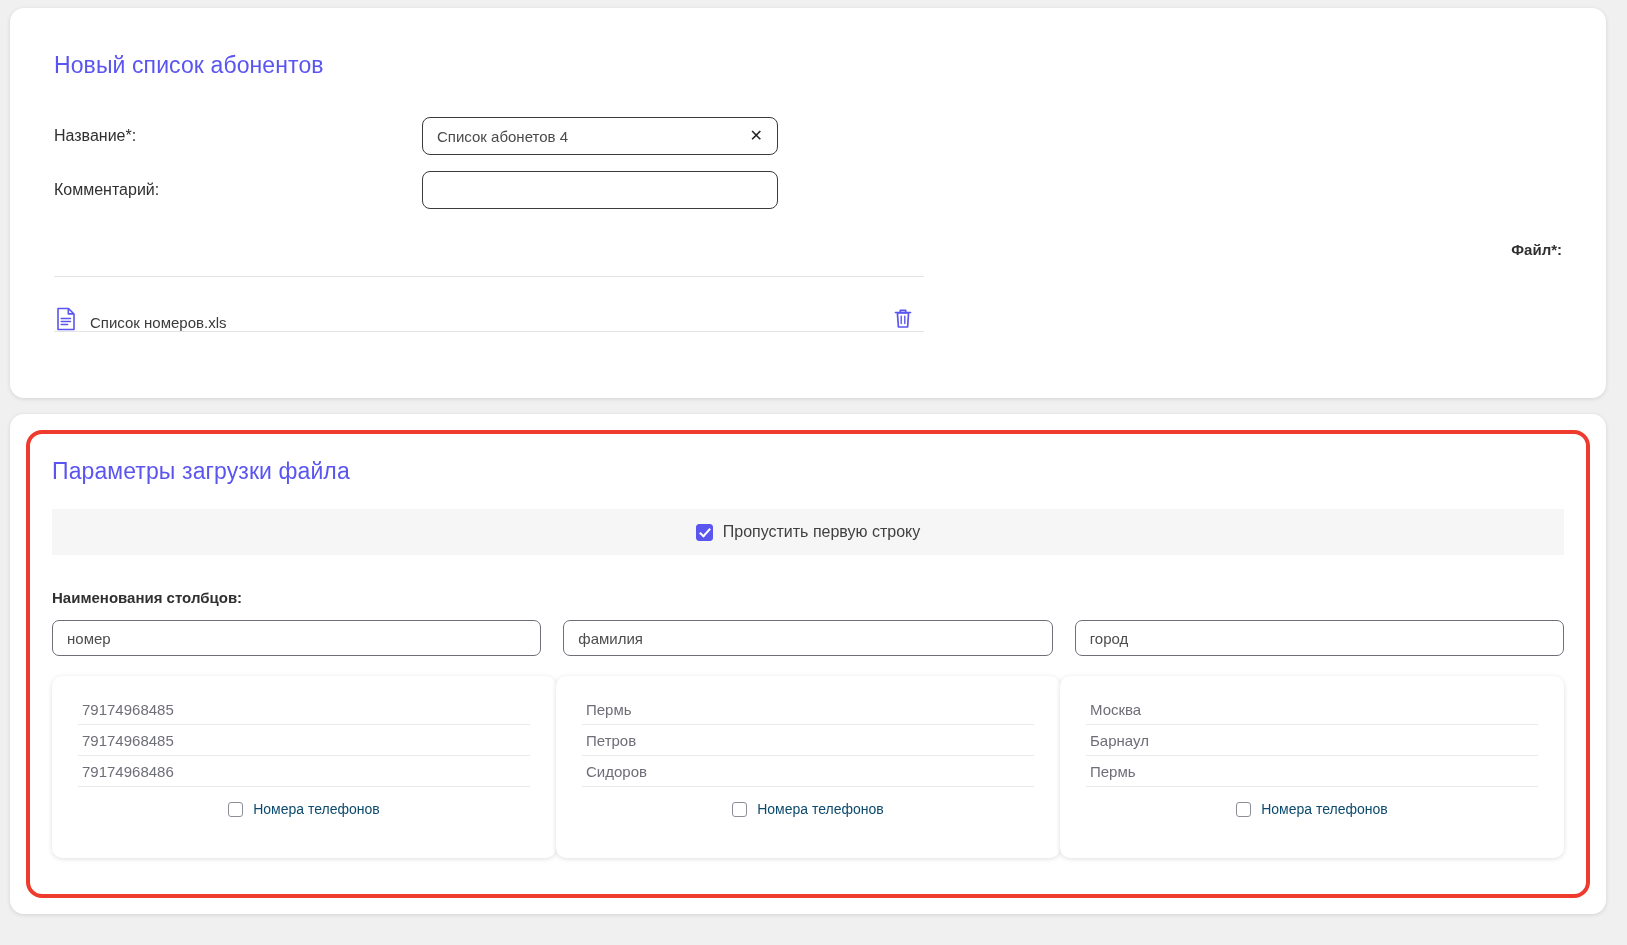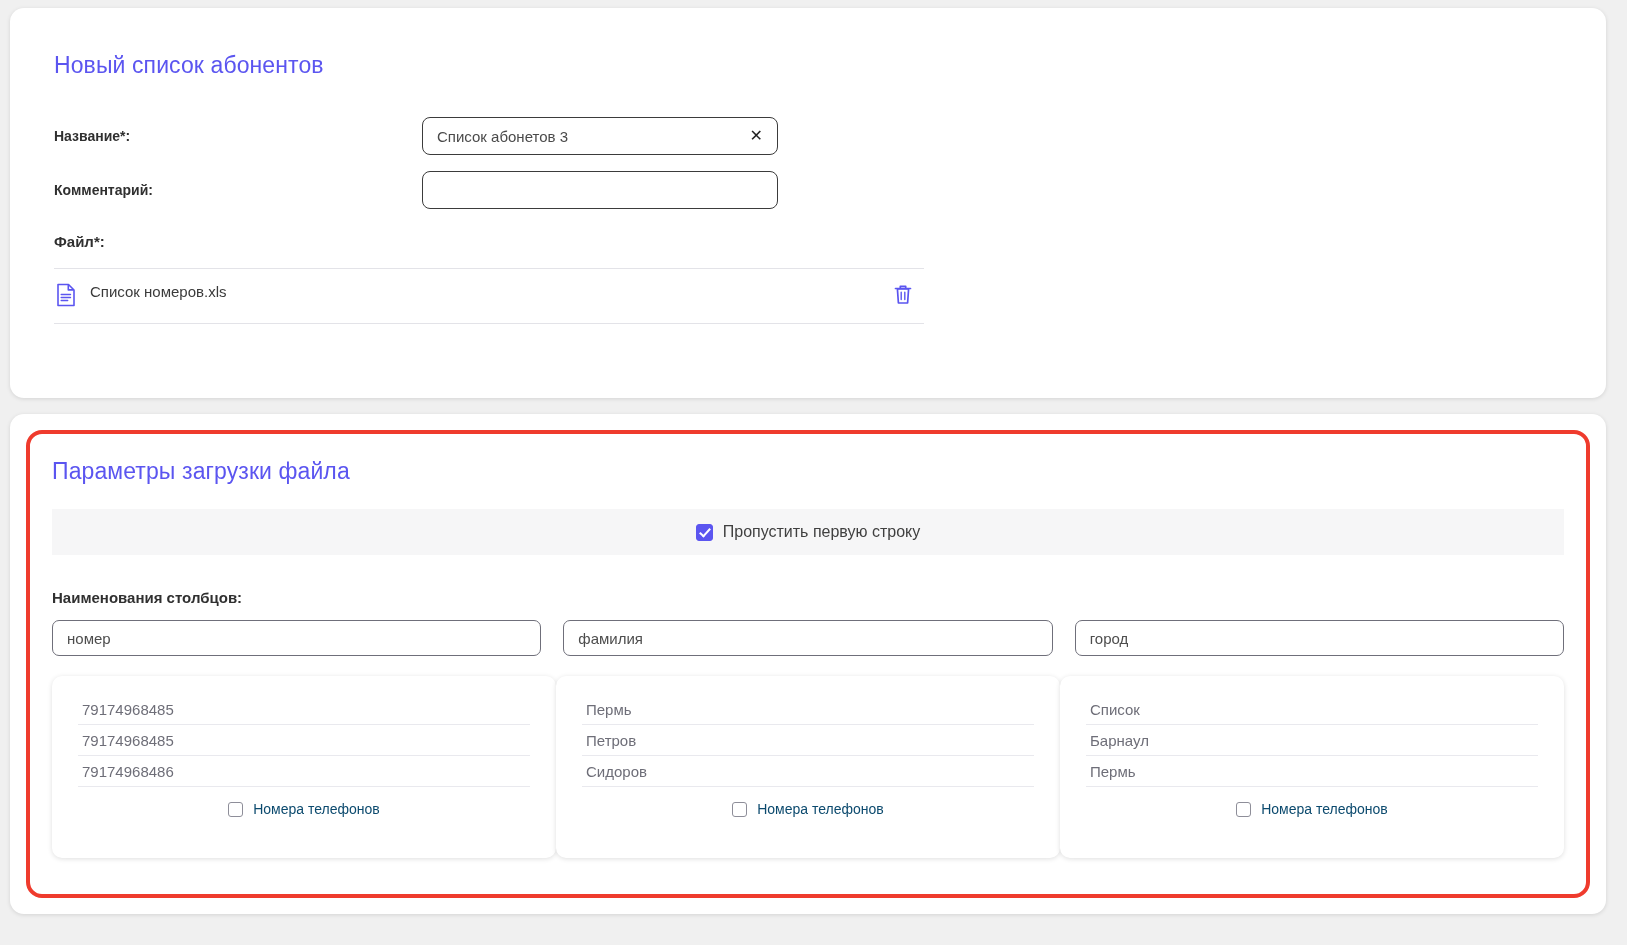--- a/index.html
+++ b/index.html
@@ -44,22 +44,22 @@
   }
   .form-row {
     display: flex;
     align-items: center;
     margin-bottom: 16px;
     height: 38px;
   }
   .form-label {
     width: 368px;
     flex: 0 0 368px;
-    font-size: 14px;
-    font-weight: 700;
+    font-size: 16px;
+    font-weight: 400;
     color: #303030;
   }
   .text-input {
     width: 356px;
     height: 38px;
     border: 1px solid #3b3b3b;
     border-radius: 8px;
     background: #fff;
     display: flex;
     align-items: center;
@@ -79,30 +79,31 @@
     color: #222;
     line-height: 1;
     cursor: pointer;
     padding-left: 8px;
     font-weight: 500;
   }
   .file-label {
     font-size: 15px;
     font-weight: 600;
     color: #303030;
-    margin: 24px 0 18px 0;
+    margin: 32px 0 18px 0;
+    text-align: right;
   }
   .file-row {
     width: 870px;
     height: 56px;
     display: flex;
-    align-items: flex-start;
+    align-items: flex-end;
     border-top: 1px solid #e3e3e8;
     border-bottom: 1px solid #e3e3e8;
-    padding: 14px 10px 0 2px;
+    padding: 4px 10px 0 2px;
   }
   .file-name {
     flex: 1 1 auto;
     font-size: 15px;
     color: #3b3b3b;
     padding-left: 14px;
   }
   .icon-doc, .icon-trash { display: inline-flex; line-height: 0; }
   .icon-trash { cursor: pointer; }
 
@@ -219,21 +220,21 @@
 
 <div class="page">
 
   <section class="card" id="card-new-list">
 
     <h1 class="panel-title">Новый список абонентов</h1>
 
     <div class="form-row">
       <div class="form-label">Название*:</div>
       <div class="text-input">
-        <span class="value">Список абонетов 3</span>
+        <span class="value">Список абонетов 4</span>
         <span class="clear-x">✕</span>
       </div>
     </div>
 
     <div class="form-row">
       <div class="form-label">Комментарий:</div>
       <div class="text-input">
         <span class="value"></span>
       </div>
     </div>
@@ -306,21 +307,21 @@
           <div class="preview-cell">Сидоров</div>
           <div class="preview-foot">
             <label class="cb-label">
               <span class="cbox"></span>
               <span>Номера телефонов</span>
             </label>
           </div>
         </div>
 
         <div class="preview-card">
-          <div class="preview-cell">Список</div>
+          <div class="preview-cell">Москва</div>
           <div class="preview-cell">Барнаул</div>
           <div class="preview-cell">Пермь</div>
           <div class="preview-foot">
             <label class="cb-label">
               <span class="cbox"></span>
               <span>Номера телефонов</span>
             </label>
           </div>
         </div>
 

